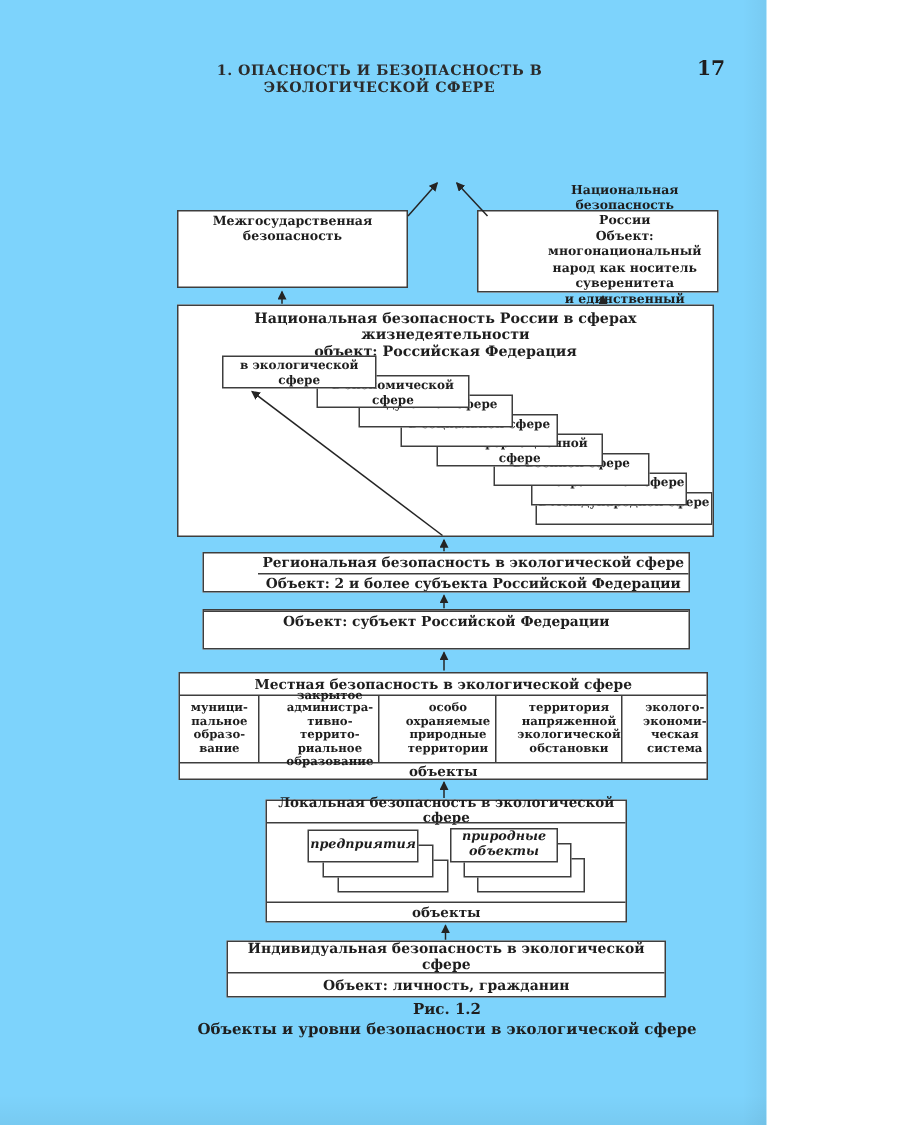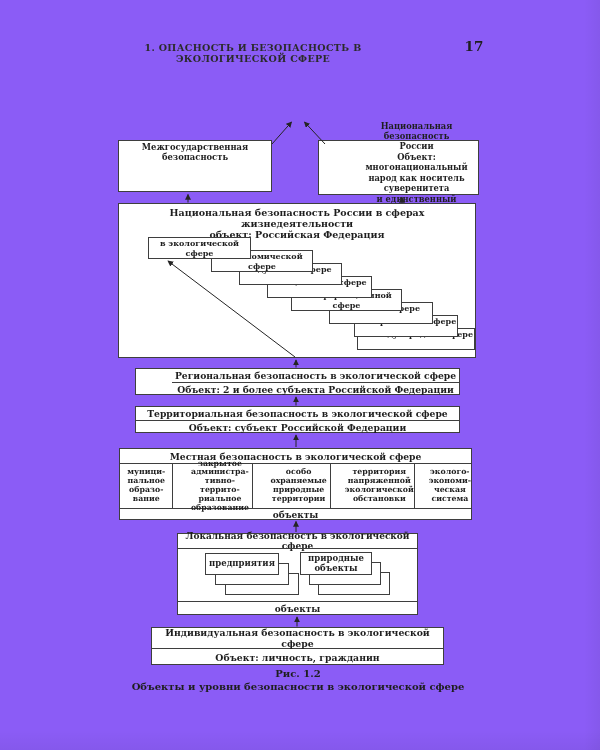--- a/index.html
+++ b/index.html
@@ -1,17 +1,17 @@
 <!DOCTYPE html>
 <html><head>
 <meta charset="utf-8">
 <style>
   html,body{margin:0;padding:0;background:#ffffff;}
   .page{
-    position:relative;width:600px;height:750px;background:#8b5cf6;overflow:hidden;
+    position:relative;width:511px;height:750px;background:#7dd3fc;overflow:hidden;
     font-family:"DejaVu Serif","Liberation Serif",serif;color:#1e1e1e;
   }
   .page::before{content:"";position:absolute;top:0;right:0;width:16px;height:100%;
     background:linear-gradient(to right,rgba(0,0,0,0),rgba(0,0,0,0.045));pointer-events:none;}
   .page::after{content:"";position:absolute;left:0;bottom:0;width:100%;height:20px;
     background:linear-gradient(to bottom,rgba(0,0,0,0),rgba(0,0,0,0.045));pointer-events:none;}
 
   .abs{position:absolute;box-sizing:border-box;}
   .box{position:absolute;box-sizing:border-box;border:1px solid #3e3e3e;background:#fff;
     font-weight:bold;text-align:center;}
@@ -62,21 +62,21 @@
   #mestnaya-cols{display:flex;height:44px;border-top:1px solid #3e3e3e;gap:14px;}
   .mcol{box-sizing:border-box;border-right:1px solid #3e3e3e;display:flex;align-items:center;justify-content:center;
     font-size:7.8px;line-height:8.8px;white-space:pre-line;}
   .mcol:last-child{border-right:none;}
   #mcol1{width:64px;} #mcol2{width:79px;} #mcol3{width:76px;} #mcol4{width:75px;} #mcol5{flex:1;}
   #mestnaya-footer{border-top:1px solid #3e3e3e;height:12px;display:flex;align-items:center;justify-content:center;font-size:9px;}
 
   
   #lokalnaya-box{left:177px;top:533px;width:241px;height:82px;font-size:9px;}
   #lokalnaya-title{height:14px;display:flex;align-items:center;justify-content:center;}
-  #lokalnaya-mid{position:relative;height:52px;border-top:1px solid #3e3e3e;}
+  #lokalnaya-mid{position:relative;height:52px;border-top:1px solid #3e3e3e;font-style:italic;}
   .card{position:absolute;border:1px solid #3e3e3e;background:#fff;box-sizing:border-box;
     display:flex;align-items:center;justify-content:center;font-size:8.5px;line-height:9.5px;
     font-weight:bold;text-align:center;white-space:pre-line;}
   #ent-c3{left:47px;top:24px;width:74px;height:22px;z-index:1;}
   #ent-c2{left:37px;top:14px;width:74px;height:22px;z-index:2;}
   #ent-c1{left:27px;top:4px;width:74px;height:22px;z-index:3;}
   #nat-c3{left:140px;top:23px;width:72px;height:23px;z-index:1;}
   #nat-c2{left:131px;top:13px;width:72px;height:23px;z-index:2;}
   #nat-c1{left:122px;top:3px;width:72px;height:23px;z-index:3;}
   #lokalnaya-footer{border-top:1px solid #3e3e3e;height:13px;display:flex;align-items:center;justify-content:center;}
@@ -146,21 +146,20 @@
     <div class="sph" id="s7">в пограничной сфере</div>
     <div class="sph" id="s8">в международной сфере</div>
   </div>
 
   <div class="box banner" id="regional-box">
     <div class="r1">Региональная безопасность в экологической сфере</div>
     <div class="r2">Объект: 2 и более субъекта Российской Федерации</div>
   </div>
 
   <div class="box banner" id="territorial-box">
-    <div class="r1">Территориальная безопасность в экологической сфере</div>
     <div class="r2">Объект: субъект Российской Федерации</div>
   </div>
 
   <div class="box" id="mestnaya-box">
     <div id="mestnaya-title">Местная безопасность в экологической сфере</div>
     <div id="mestnaya-cols">
       <div class="mcol" id="mcol1">муници-
 пальное
 образо-
 вание</div>

